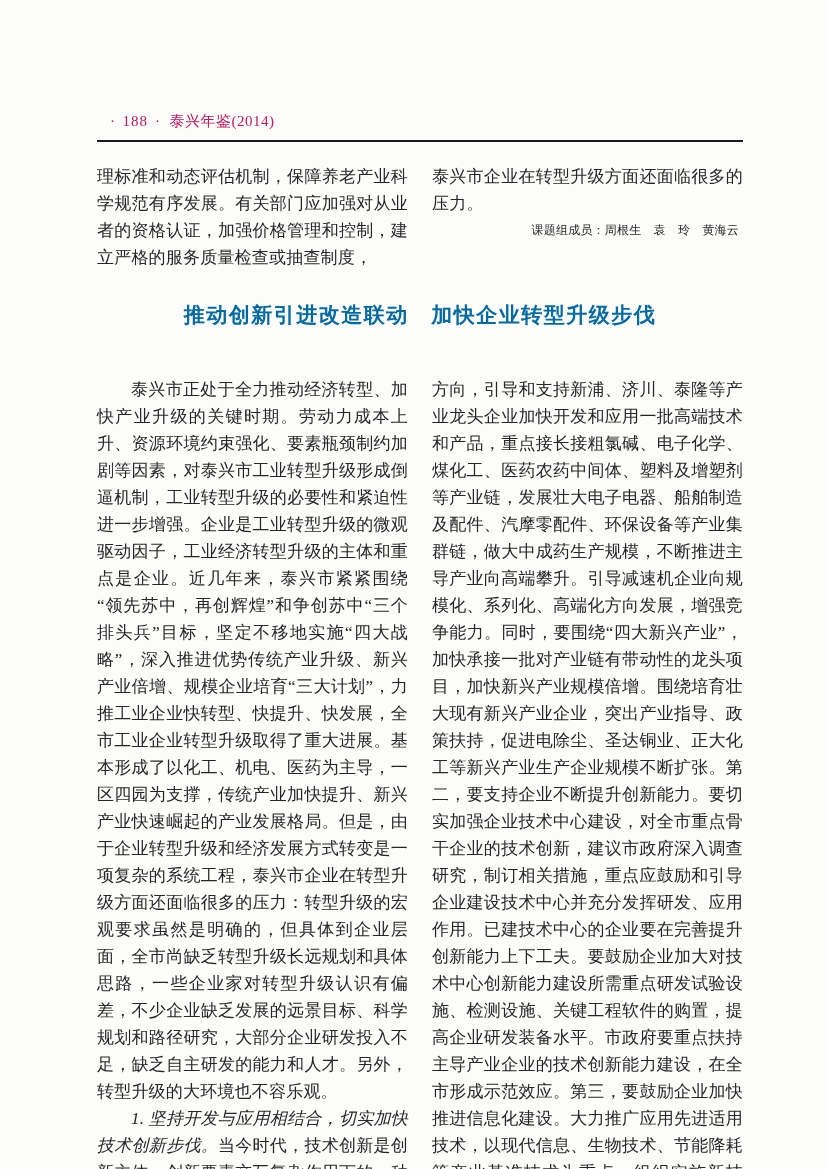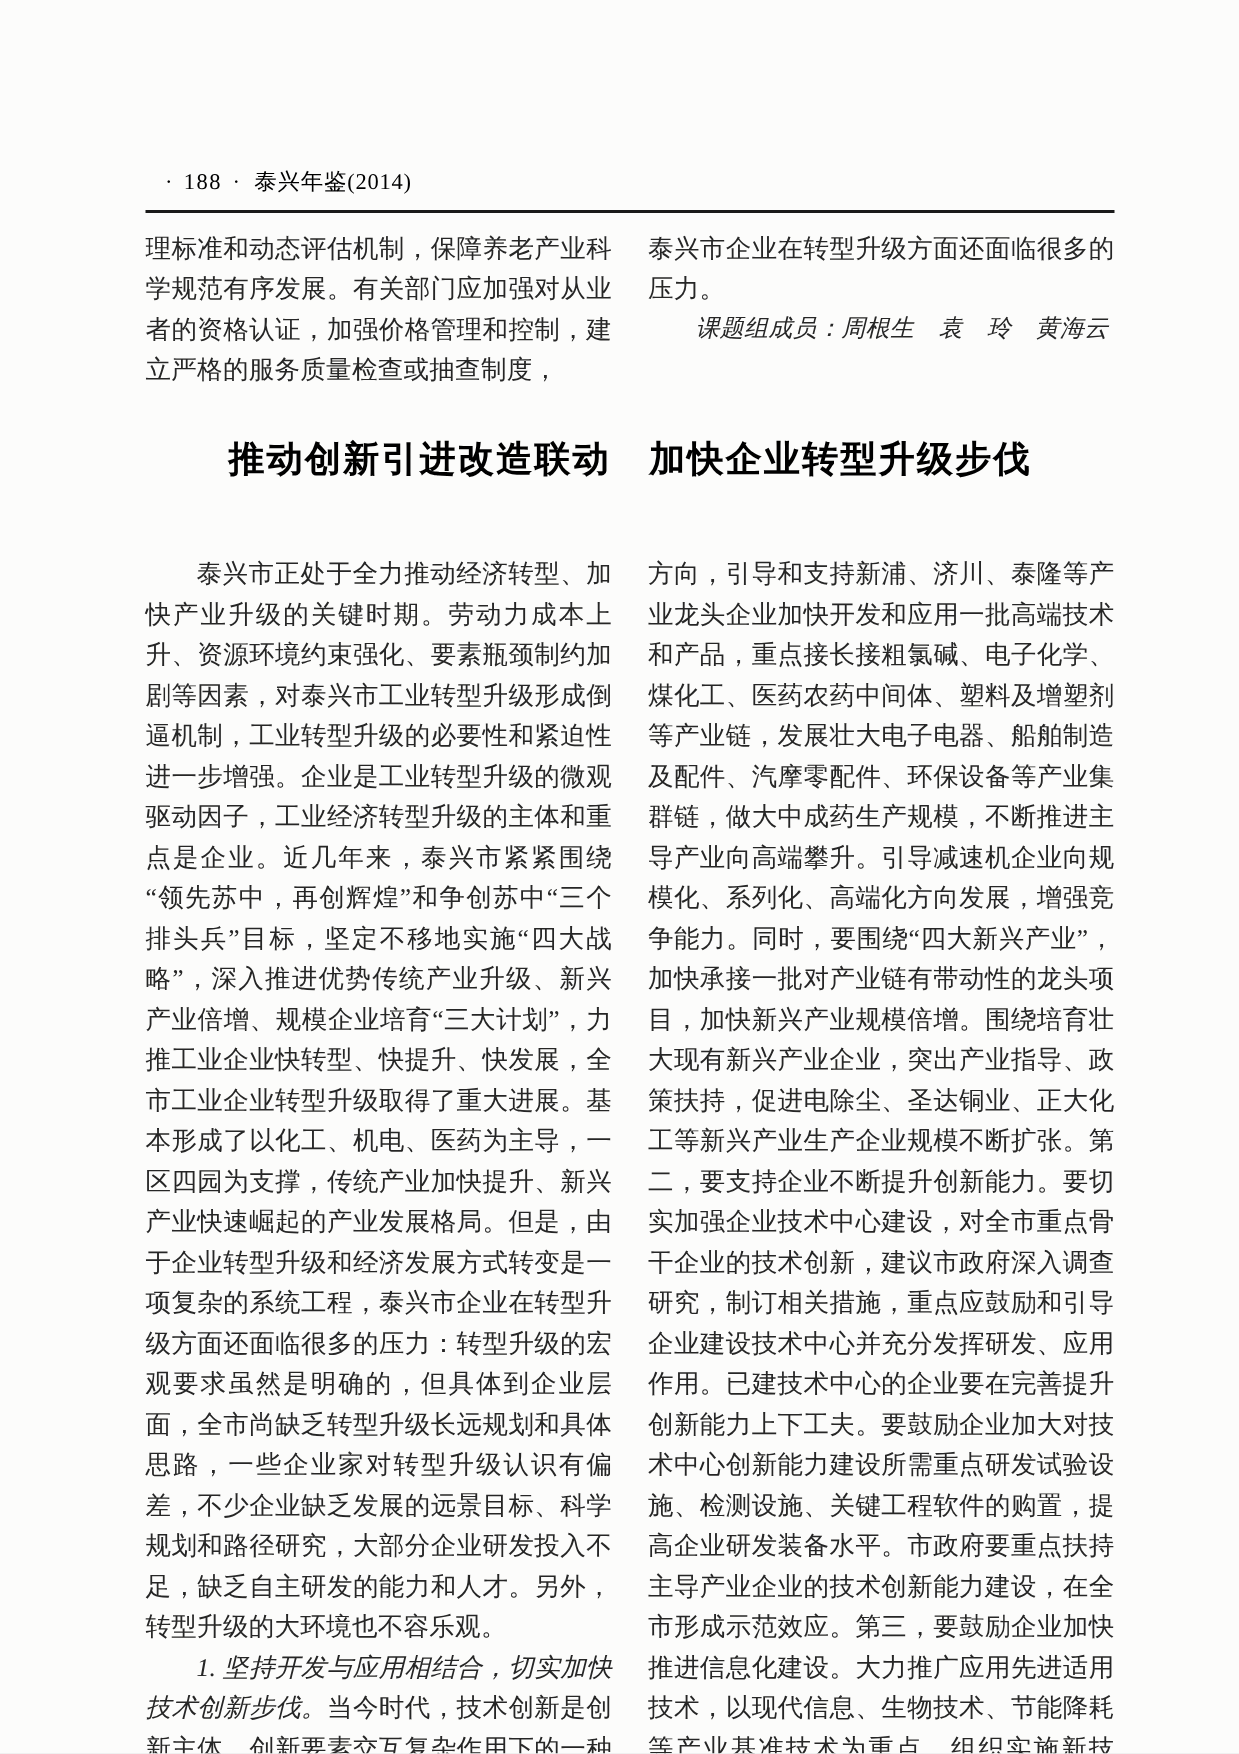--- a/index.html
+++ b/index.html
@@ -20,21 +20,21 @@
   .content {
     position: absolute;
     left: 97px;
     top: 112px;
     width: 646px;
   }
   
   .running-header {
     font-size: 15px;
     letter-spacing: 0.5px;
-    color: #000000;
+    color: #be185d;
     padding-left: 6px;
     height: 24px;
   }
   .running-header .dot { margin: 0 7px; }
   .running-header .pageno { letter-spacing: 1px; }
   .running-header .book { margin-left: 2px; }
   .header-rule {
     border: none;
     border-top: 2.2px solid #1a1a1a;
     margin: 4px 0 0 0;
@@ -45,38 +45,37 @@
     justify-content: space-between;
   }
   .col {
     width: 311px;
     font-size: 17px;
     line-height: 27px;
     text-align: justify;
     text-justify: inter-ideograph;
     letter-spacing: 0.2px;
   }
-  .prev-article { margin-top: 10px; }
+  .prev-article { margin-top: 21px; }
   
   .credits {
-    font-style: italic;
-    font-size: 16px;
+    font-size: 12px;
     text-align: right;
     padding-right: 4px;
     line-height: 27px;
   }
   
   .article-title {
     margin: 30px 0 0 0;
     text-align: center;
     font-family: "Liberation Sans", "DejaVu Sans", sans-serif;
     font-weight: bold;
-    font-size: 24px;
+    font-size: 21px;
     letter-spacing: 1.5px;
-    color: #000000;
+    color: #0369a1;
   }
   
   .article-body { margin-top: 47px; }
   .indent { text-indent: 2em; }
   p { margin: 0; }
   .kai { font-style: italic; }
 </style>
 </head>
 <body>
 

